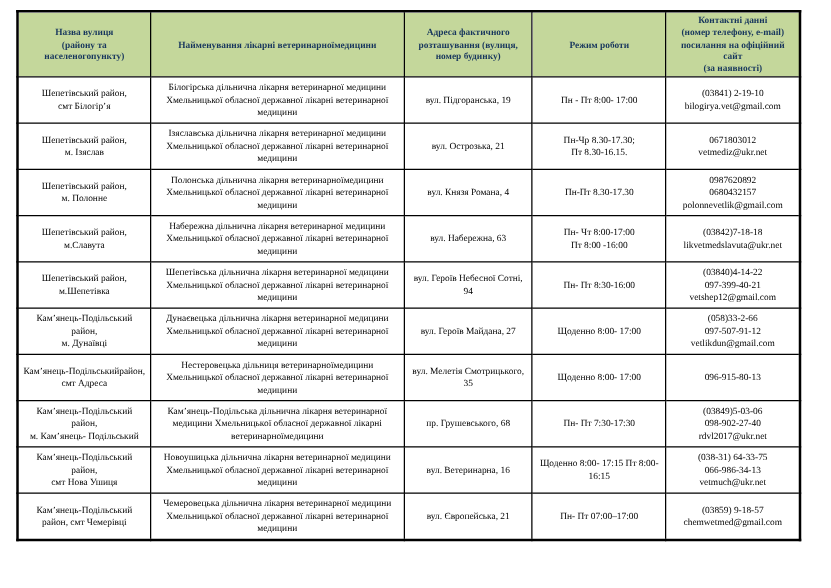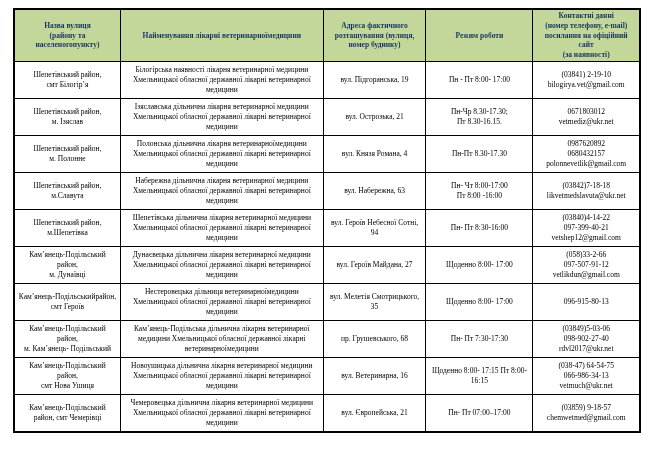--- a/index.html
+++ b/index.html
@@ -73,21 +73,21 @@
         <th>Контактні данні
 (номер телефону, e-mail)
 посилання на офіційний сайт
 (за наявності)</th>
       </tr>
     </thead>
     <tbody>
       <tr>
         <td>Шепетівський район,
 смт Білогір’я</td>
-        <td>Білогірська наявності лікарня ветеринарної медицини Хмельницької обласної державної лікарні ветеринарної медицини</td>
+        <td>Білогірська дільнична лікарня ветеринарної медицини Хмельницької обласної державної лікарні ветеринарної медицини</td>
         <td>вул. Підгоранська, 19</td>
         <td>Пн - Пт 8:00- 17:00</td>
         <td>(03841) 2-19-10
 bilogirya.vet@gmail.com</td>
       </tr>
       <tr>
         <td>Шепетівський район,
 м. Ізяслав</td>
         <td>Ізяславська дільнична лікарня ветеринарної медицини Хмельницької обласної державної лікарні ветеринарної медицини</td>
         <td>вул. Острозька, 21</td>
@@ -131,21 +131,21 @@
 м. Дунаївці</td>
         <td>Дунаєвецька дільнична лікарня ветеринарної медицини Хмельницької обласної державної лікарні ветеринарної медицини</td>
         <td>вул. Героїв Майдана, 27</td>
         <td>Щоденно 8:00- 17:00</td>
         <td>(058)33-2-66
 097-507-91-12
 vetlikdun@gmail.com</td>
       </tr>
       <tr>
         <td>Кам’янець-Подільськийрайон,
-смт Героїв</td>
+смт Адреса</td>
         <td>Нестеровецька дільниця ветеринарноїмедицини Хмельницької обласної державної лікарні ветеринарної медицини</td>
         <td>вул. Мелетія Смотрицького, 35</td>
         <td>Щоденно 8:00- 17:00</td>
         <td>096-915-80-13</td>
       </tr>
       <tr>
         <td>Кам’янець-Подільський район,
 м. Кам’янець- Подільський</td>
         <td>Кам’янець-Подільська дільнична лікарня ветеринарної медицини Хмельницької обласної державної лікарні ветеринарноїмедицини</td>
         <td>пр. Грушевського, 68</td>
@@ -153,21 +153,21 @@
         <td>(03849)5-03-06
 098-902-27-40
 rdvl2017@ukr.net</td>
       </tr>
       <tr>
         <td>Кам’янець-Подільський район,
 смт Нова Ушиця</td>
         <td>Новоушицька дільнична лікарня ветеринарної медицини Хмельницької обласної державної лікарні ветеринарної медицини</td>
         <td>вул. Ветеринарна, 16</td>
         <td>Щоденно 8:00- 17:15 Пт 8:00-16:15</td>
-        <td>(038-47) 64-54-75
+        <td>(038-31) 64-33-75
 066-986-34-13
 vetmuch@ukr.net</td>
       </tr>
       <tr>
         <td>Кам’янець-Подільський
 район,  смт Чемерівці</td>
         <td>Чемеровецька дільнична лікарня ветеринарної медицини Хмельницької обласної державної лікарні ветеринарної медицини</td>
         <td>вул. Європейська, 21</td>
         <td>Пн- Пт 07:00–17:00</td>
         <td>(03859) 9-18-57

